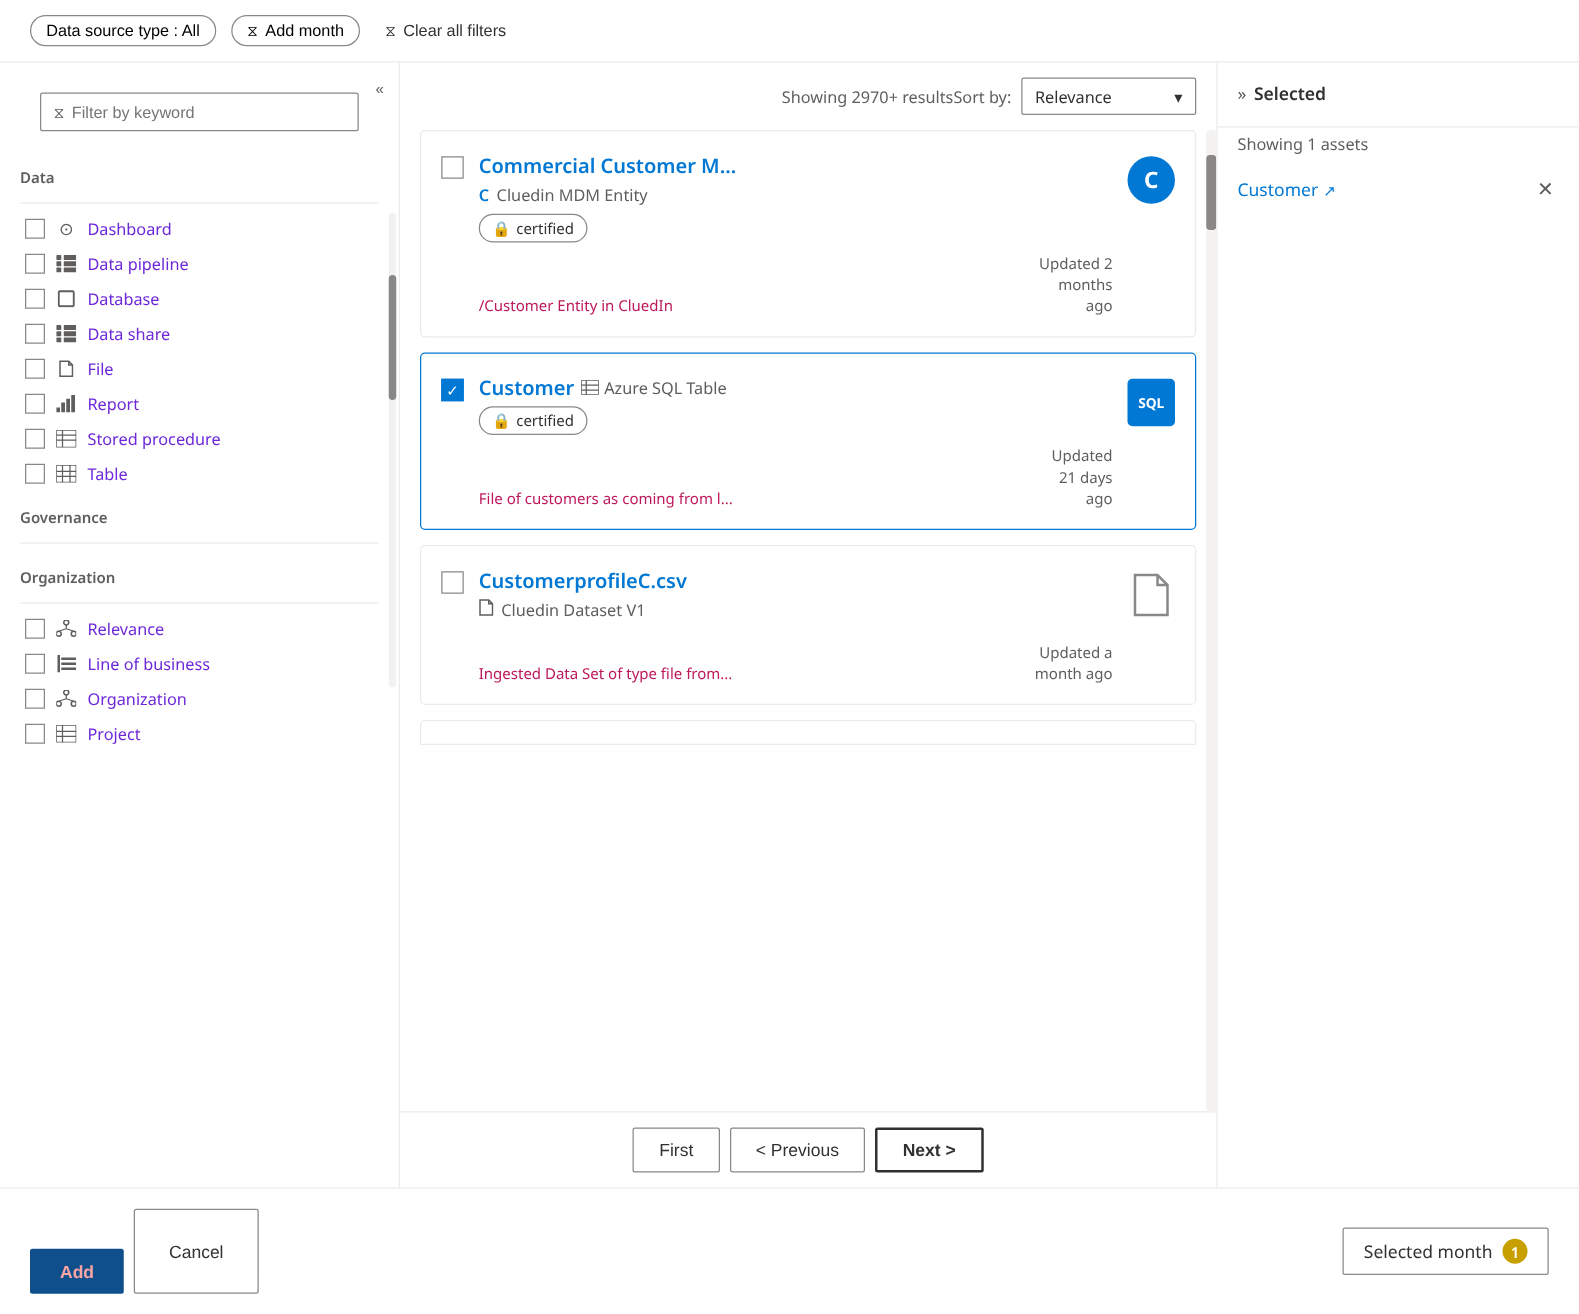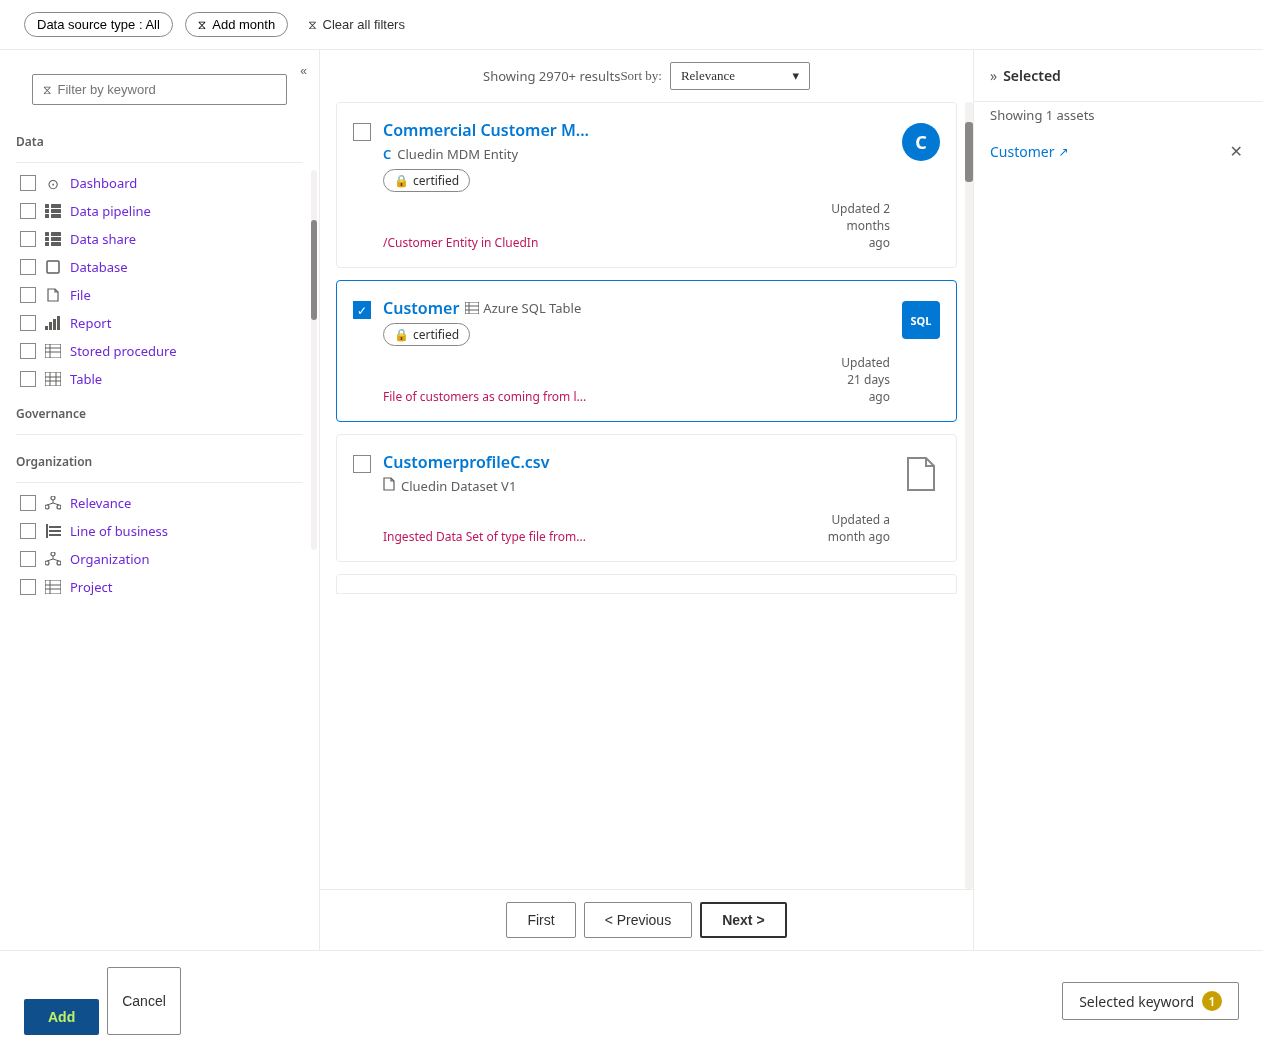--- a/index.html
+++ b/index.html
@@ -27,23 +27,23 @@
     .sidebar-scroll { flex: 1; overflow-y: auto; padding: 0 16px 16px 16px; }
     .sidebar-section-title { font-size: 12px; font-weight: 600; color: #605e5c; padding: 12px 0 6px 0; text-transform: none; }
     .sidebar-item { display: flex; align-items: center; gap: 8px; padding: 5px 4px; cursor: pointer; }
     .sidebar-checkbox { width: 16px; height: 16px; border: 1px solid #8a8886; background: #fff; flex-shrink: 0; display: flex; align-items: center; justify-content: center; cursor: pointer; }
     .sidebar-item-icon { width: 18px; height: 18px; display: flex; align-items: center; justify-content: center; font-size: 14px; color: #605e5c; flex-shrink: 0; }
     .sidebar-item-label { font-size: 13px; color: #6d28d9; }
     .sidebar-divider { height: 1px; background: #edebe9; margin: 6px 0; }
 
     
     .center-panel { flex: 1; display: flex; flex-direction: column; overflow: hidden; }
-    .results-header { display: flex; align-items: center; justify-content: center; padding: 12px 16px; }
+    .results-header { display: flex; align-items: center; justify-content: flex-end; padding: 12px 16px; }
     .results-count { font-size: 13px; color: #605e5c; }
-    .sort-section { display: flex; align-items: center; gap: 8px; font-family: Liberation Serif, serif; }
+    .sort-section { display: flex; align-items: center; gap: 8px; }
     .sort-label { font-size: 13px; color: #605e5c; }
     .sort-select { display: flex; align-items: center; border: 1px solid #8a8886; border-radius: 2px; padding: 5px 10px; gap: 6px; font-size: 13px; cursor: pointer; background: #fff; min-width: 140px; justify-content: space-between; }
 
     .assets-list { flex: 1; overflow-y: auto; padding: 0 16px; }
     .asset-card { border: 1px solid #edebe9; border-radius: 4px; padding: 16px; margin-bottom: 12px; display: flex; gap: 12px; cursor: pointer; }
     .asset-checkbox { width: 18px; height: 18px; border: 1px solid #8a8886; background: #fff; flex-shrink: 0; margin-top: 4px; display: flex; align-items: center; justify-content: center; cursor: pointer; }
     .asset-checkbox.checked { background: #0078d4; border-color: #0078d4; }
     .asset-checkbox.checked::after { content: '✓'; color: #fff; font-size: 12px; }
     .asset-info { flex: 1; }
     .asset-title { font-size: 16px; font-weight: 600; color: #0078d4; margin-bottom: 4px; }
@@ -62,22 +62,22 @@
     .right-panel-header { display: flex; align-items: center; gap: 6px; padding: 16px; border-bottom: 1px solid #edebe9; }
     .right-panel-title { font-size: 14px; font-weight: 600; color: #323130; }
     .selected-count { font-size: 13px; color: #605e5c; padding: 4px 16px 8px 16px; }
     .selected-item { display: flex; align-items: center; justify-content: space-between; padding: 8px 16px; }
     .selected-item-link { display: flex; align-items: center; gap: 4px; color: #0078d4; font-size: 14px; cursor: pointer; }
     .selected-item-close { background: none; border: none; cursor: pointer; font-size: 16px; color: #605e5c; padding: 2px 4px; }
 
     
     .dialog-footer { display: flex; justify-content: space-between; align-items: center; padding: 16px 24px; border-top: 1px solid #edebe9; background: #fff; }
     .footer-left { display: flex; gap: 8px; }
-    .btn-primary { background: #0f4f8c; color: #bef264; border: none; border-radius: 2px; padding: 10px 24px; font-size: 14px; font-weight: 600; cursor: pointer; margin-top: 32px; }
-    .btn-secondary { background: #fff; color: #323130; border: 1px solid #8a8886; border-radius: 2px; padding: 10px 14px; font-size: 14px; cursor: pointer; }
+    .btn-primary { background: #0f4f8c; color: #fca5a5; border: none; border-radius: 2px; padding: 10px 24px; font-size: 14px; font-weight: 600; cursor: pointer; margin-top: 32px; }
+    .btn-secondary { background: #fff; color: #323130; border: 1px solid #8a8886; border-radius: 2px; padding: 10px 27px; font-size: 14px; cursor: pointer; }
     .selected-assets-badge { display: flex; align-items: center; gap: 8px; border: 1px solid #8a8886; border-radius: 2px; padding: 8px 16px; font-size: 14px; cursor: pointer; }
     .badge-count { background: #c7a000; color: #fff; border-radius: 50%; width: 20px; height: 20px; display: flex; align-items: center; justify-content: center; font-size: 12px; font-weight: 600; }
 
     
     ::-webkit-scrollbar { width: 6px; }
     ::-webkit-scrollbar-track { background: #f3f2f1; }
     ::-webkit-scrollbar-thumb { background: #8a8886; border-radius: 3px; }
   </style>
 </head>
 <body>
@@ -130,39 +130,39 @@
                 <rect x="6" y="0" width="10" height="4" rx="0.5" fill="#605e5c"></rect>
                 <rect x="6" y="5" width="10" height="4" rx="0.5" fill="#605e5c"></rect>
                 <rect x="6" y="10" width="10" height="4" rx="0.5" fill="#605e5c"></rect>
               </svg>
           </div>
           <span class="sidebar-item-label">Data pipeline</span>
         </div>
         <div class="sidebar-item">
           <div class="sidebar-checkbox"></div>
           <div class="sidebar-item-icon">
+            <svg width="14" height="14" viewBox="0 0 14 14" fill="none">
+                <rect x="1" y="1" width="12" height="12" rx="1" stroke="#605e5c" stroke-width="1.5" fill="none"></rect>
+              </svg>
+          </div>
+          <span class="sidebar-item-label">Database</span>
+        </div>
+        <div class="sidebar-item">
+          <div class="sidebar-checkbox"></div>
+          <div class="sidebar-item-icon">
             <svg width="16" height="14" viewBox="0 0 16 14" fill="none">
                 <rect x="0" y="0" width="4" height="4" rx="0.5" fill="#605e5c"></rect>
                 <rect x="0" y="5" width="4" height="4" rx="0.5" fill="#605e5c"></rect>
                 <rect x="0" y="10" width="4" height="4" rx="0.5" fill="#605e5c"></rect>
                 <rect x="6" y="0" width="10" height="4" rx="0.5" fill="#605e5c"></rect>
                 <rect x="6" y="5" width="10" height="4" rx="0.5" fill="#605e5c"></rect>
                 <rect x="6" y="10" width="10" height="4" rx="0.5" fill="#605e5c"></rect>
               </svg>
           </div>
           <span class="sidebar-item-label">Data share</span>
-        </div>
-        <div class="sidebar-item">
-          <div class="sidebar-checkbox"></div>
-          <div class="sidebar-item-icon">
-            <svg width="14" height="14" viewBox="0 0 14 14" fill="none">
-                <rect x="1" y="1" width="12" height="12" rx="1" stroke="#605e5c" stroke-width="1.5" fill="none"></rect>
-              </svg>
-          </div>
-          <span class="sidebar-item-label">Database</span>
         </div>
         <div class="sidebar-item">
           <div class="sidebar-checkbox"></div>
           <div class="sidebar-item-icon">
             <svg width="12" height="14" viewBox="0 0 12 14" fill="none">
                 <path d="M1 1h7l3 3v9H1V1z" stroke="#605e5c" stroke-width="1.2" fill="none"></path>
                 <path d="M8 1v3h3" stroke="#605e5c" stroke-width="1.2" fill="none"></path>
               </svg>
           </div>
           <span class="sidebar-item-label">File</span>
@@ -392,17 +392,17 @@
       </div>
     </div>
   </div>
 
   <div class="dialog-footer">
     <div class="footer-left">
       <button class="btn-primary">Add</button>
       <button class="btn-secondary">Cancel</button>
     </div>
     <div class="selected-assets-badge">
-      <span>Selected keyword</span>
+      <span>Selected month</span>
       <div class="badge-count">1</div>
     </div>
   </div>
 </div>
 
 </body></html>

